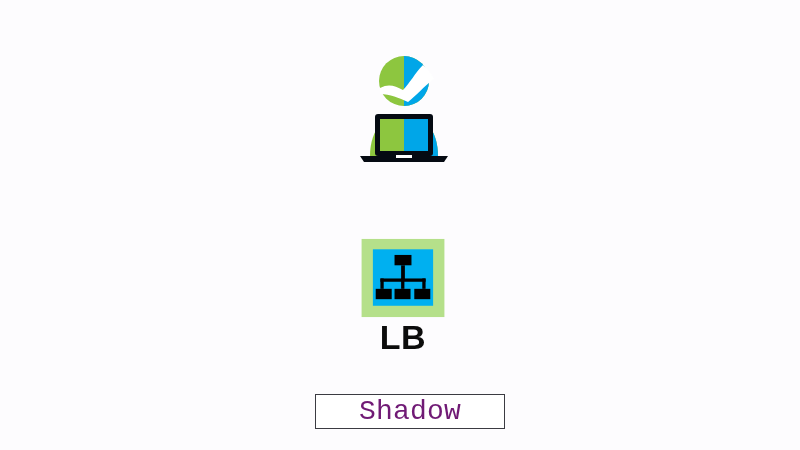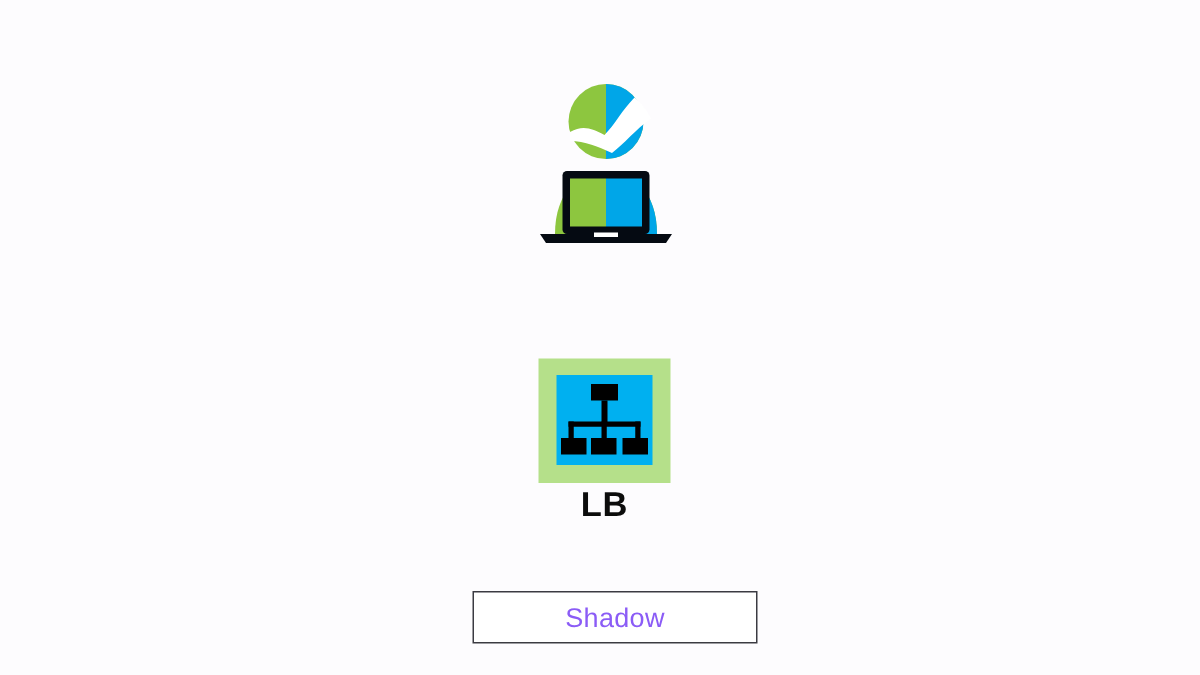--- a/index.html
+++ b/index.html
@@ -46,21 +46,21 @@
     align-items: center;
   }
   #lb-icon-svg {
     display: block;
     width: 90px;
     height: 85px;
   }
   #lb-label {
     margin-top: 2px;
     font-family: "Liberation Sans", sans-serif;
-    font-size: 23px;
+    font-size: 34px;
     font-weight: bold;
     letter-spacing: 0.5px;
     color: #0c0c0c;
     line-height: 1;
   }
 
   
   #shadow-box {
     position: absolute;
     left: 315px;
@@ -68,23 +68,23 @@
     width: 190px;
     height: 35px;
     box-sizing: border-box;
     border: 1.5px solid #3b3b42;
     background: #ffffff;
     display: flex;
     align-items: center;
     justify-content: center;
   }
   #shadow-label {
-    font-family: Liberation Sans, sans-serif;
-    font-size: 18px;
-    color: #8b5cf6;
+    font-family: Liberation Mono, monospace;
+    font-size: 28px;
+    color: #701a75;
     line-height: 1;
     letter-spacing: 0.2px;
   }
 </style>
 </head>
 <body>
 
 <div id="canvas">
 
   <div id="client-node">

